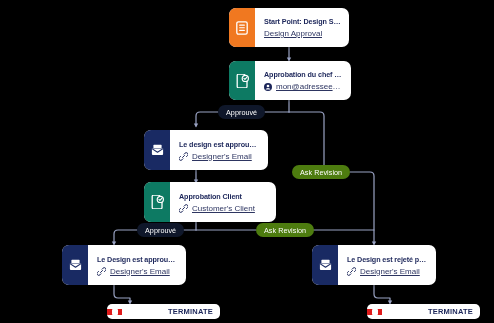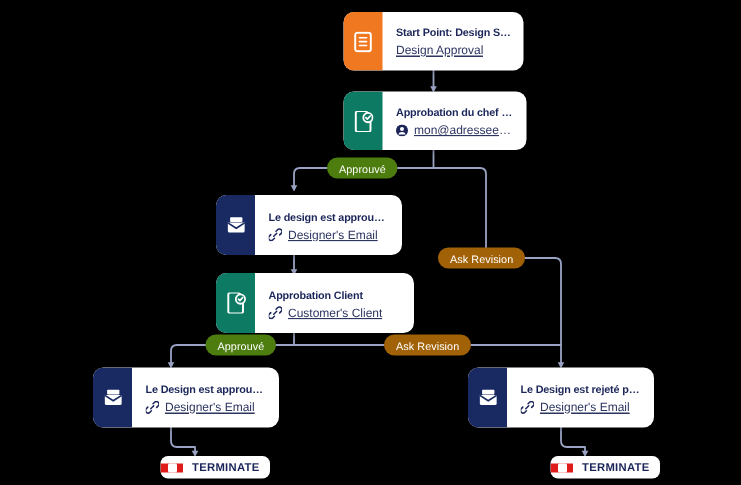--- a/index.html
+++ b/index.html
@@ -71,33 +71,34 @@
     display:flex;
     align-items:center;
     justify-content:center;
     padding:0 8px;
     font-size:7.2px;
     color:#ffffff;
     white-space:nowrap;
     z-index:4;
     letter-spacing:0.05px;
   }
-  .pill-approved { background:#4d7c0f; }
-  .pill-revision { background:#a16207; }
+  .pill-approved { background:#0f172a; }
+  .pill-revision { background:#4d7c0f; }
 
   .terminate {
     position:absolute;
     display:flex;
     align-items:center;
     background:#ffffff;
     border-radius:5px;
     box-shadow:0 1px 3px rgba(0,0,0,0.35);
     overflow:hidden;
     height:15px;
     z-index:3;
+    gap:40px;
   }
   .term-icon {
     width:15px;
     flex:0 0 15px;
     background:#e01b1b;
     display:flex;
     align-items:center;
     justify-content:center;
   }
   .term-sq { width:6px; height:6px; background:#ffffff; border-radius:1px; }

